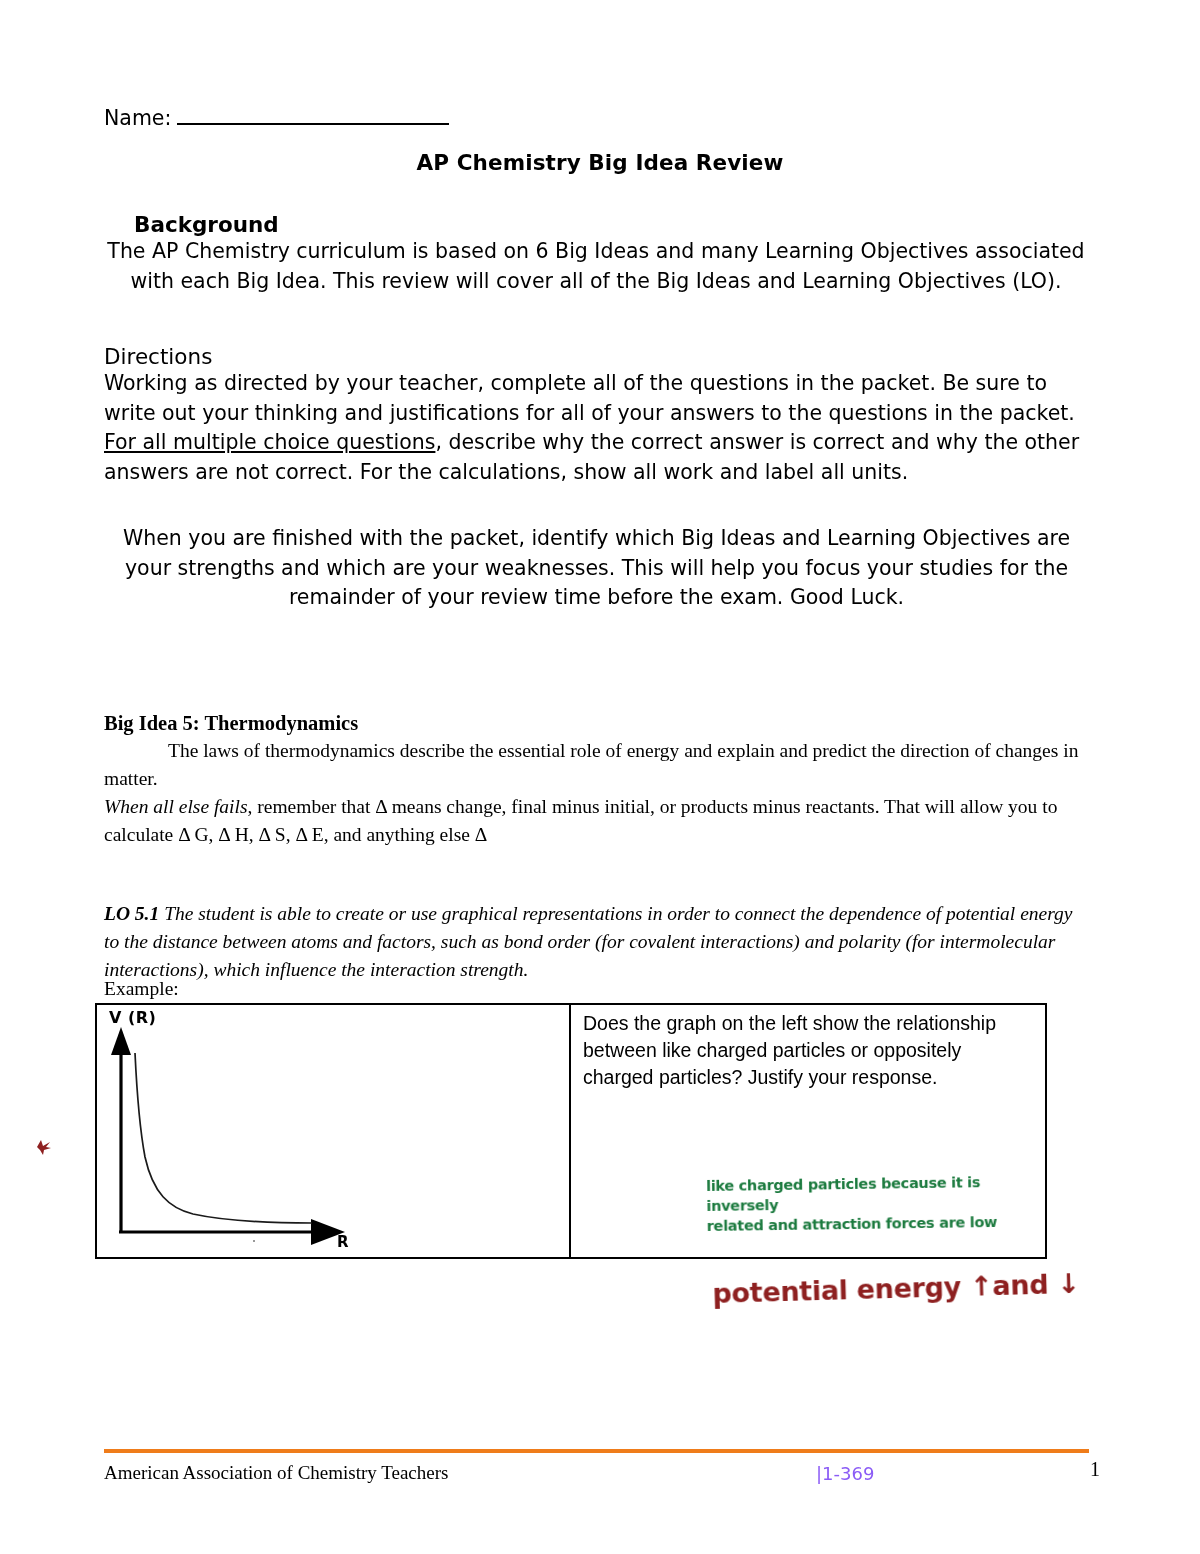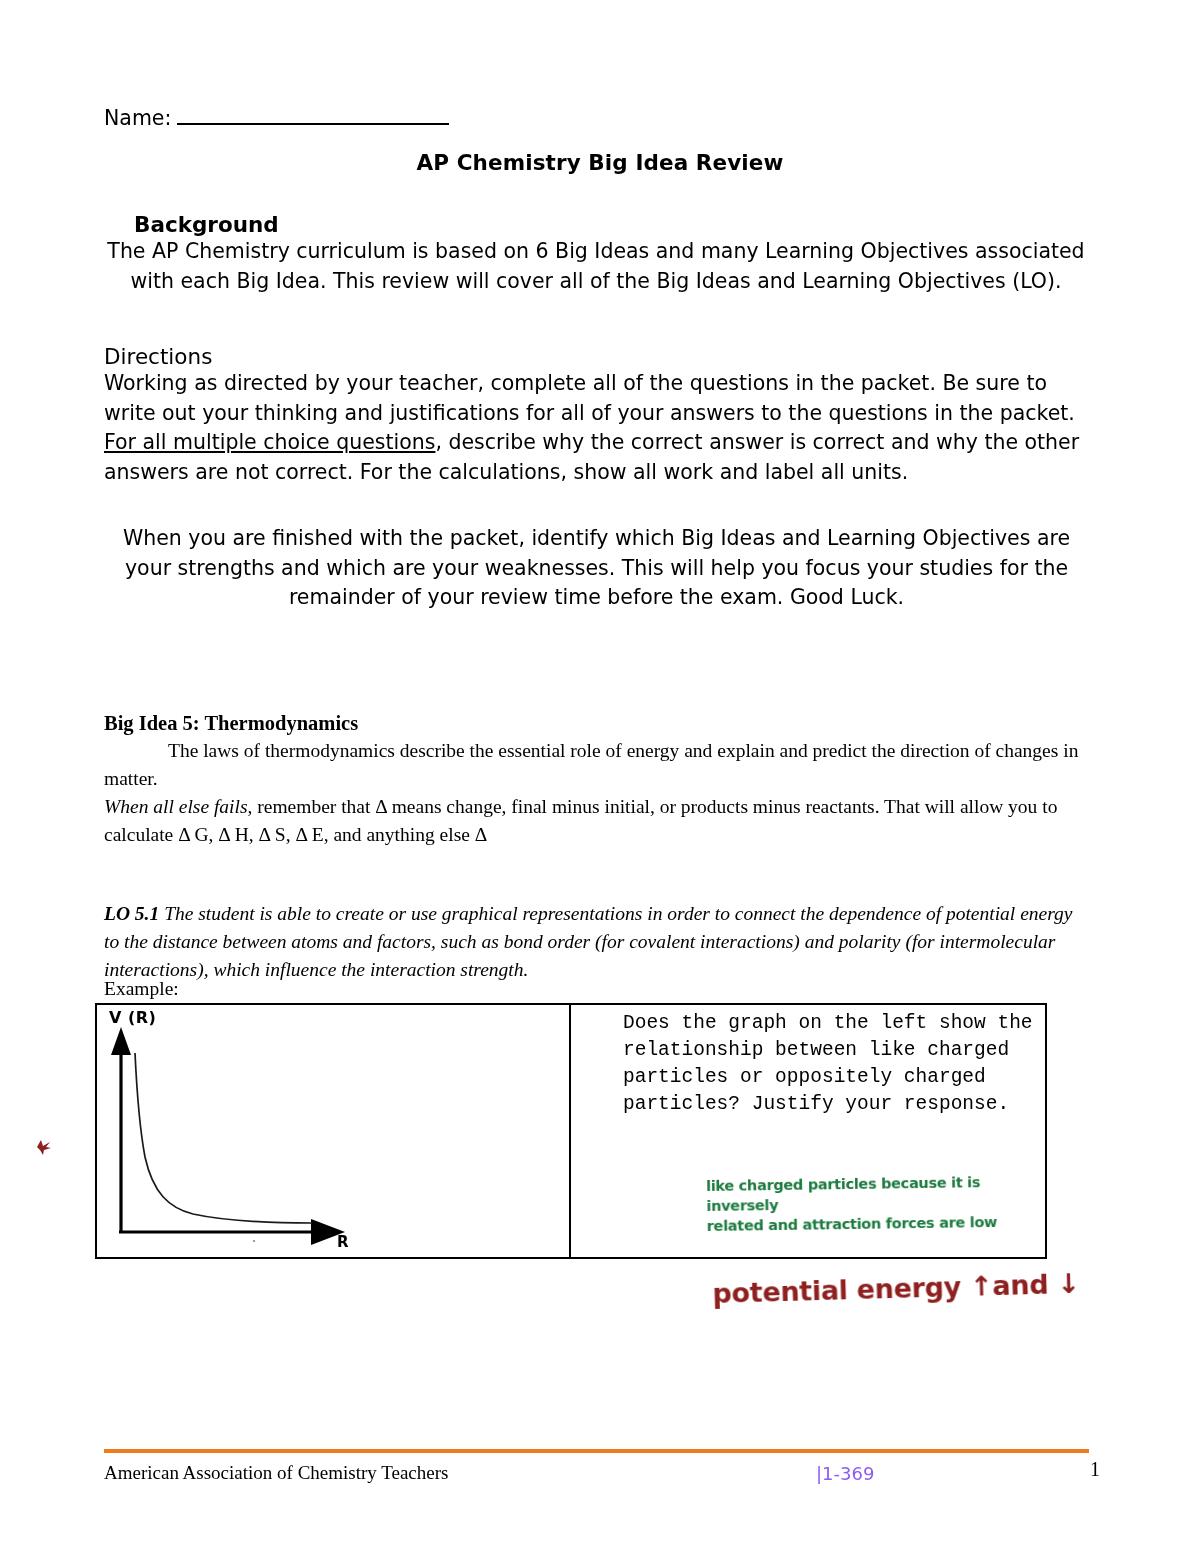--- a/index.html
+++ b/index.html
@@ -150,25 +150,24 @@
     position: absolute;
     left: 474px; top: 0;
     right: 0; height: 100%;
     box-sizing: border-box;
   }
   .cell-q {
     position: absolute;
     left: 12px;
     top: 5px;
     width: 452px;
-    font-family: Liberation Mono, monospace;
+    font-family: Liberation Sans, sans-serif;
     font-size: 19.5px;
     line-height: 27px;
     color: #000;
-    margin-left: 40px;
   }
 
   .axis-label-v {
     position: absolute;
     left: 12px;
     top: 3px;
     font-family: "DejaVu Sans", sans-serif;
     font-size: 16px;
     font-weight: bold;
     letter-spacing: 0.5px;

